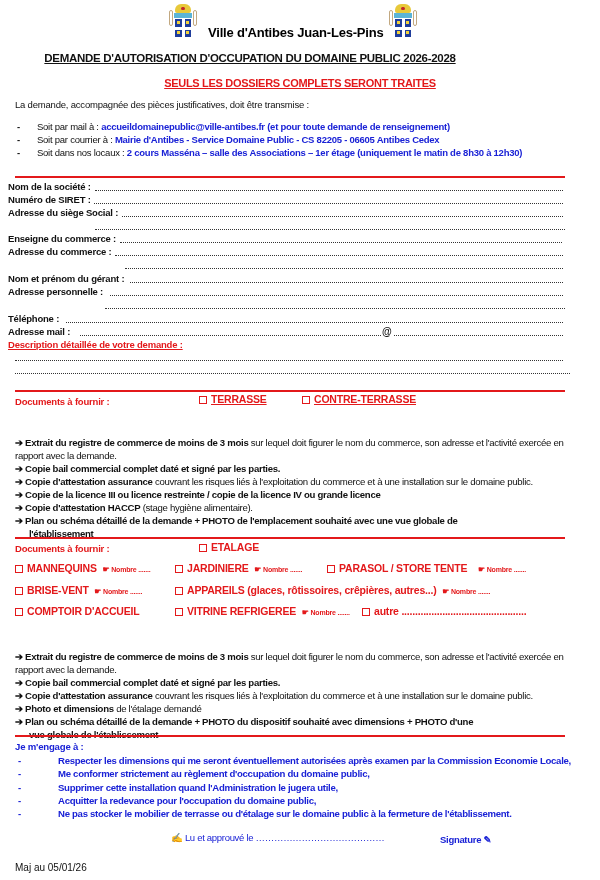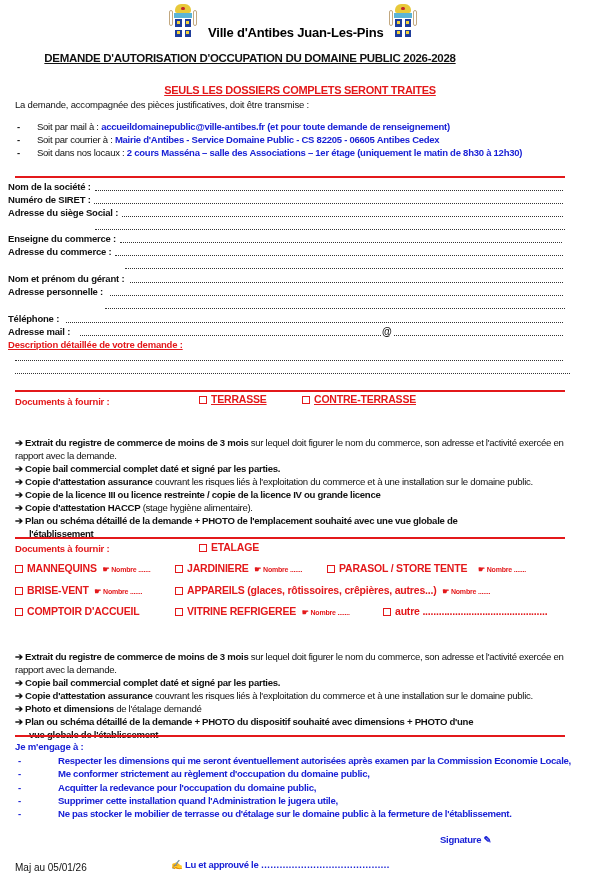--- a/index.html
+++ b/index.html
@@ -15,21 +15,21 @@
   .crest .shield { position: absolute; left: 2px; top: 14px; width: 18px; height: 20px; background: #1f3d9b; border: 1px solid #fff; }
   .crest .shield:before { content: ""; position: absolute; left: 7px; top: 0; width: 3px; height: 19px; background: #fff; }
   .crest .shield:after { content: ""; position: absolute; left: 0; top: 8px; width: 17px; height: 3px; background: #fff; }
   .crest .dot { position: absolute; width: 3px; height: 3px; background: #f2d23a; z-index: 2; }
   .crest .mantle-l, .crest .mantle-r { position: absolute; top: 6px; width: 4px; height: 16px; border: 1px solid #c2a880; border-radius: 3px; }
   .crest .mantle-l { left: -3px; }
   .crest .mantle-r { right: -3px; }
 
   .town { position: absolute; left: 208px; top: 25px; font-size: 13px; font-weight: bold; color: #000; letter-spacing: -0.2px; }
   .title { position: absolute; left: 0; width: 500px; top: 52px; text-align: center; font-size: 11.5px; font-weight: bold; text-decoration: underline; letter-spacing: -0.3px; }
-  .subtitle { position: absolute; left: 0; width: 600px; top: 77px; text-align: center; font-size: 11px; font-weight: bold; color: #e3191b; text-decoration: underline; letter-spacing: -0.3px; margin-top: 7px; }
+  .subtitle { position: absolute; left: 0; width: 600px; top: 77px; text-align: center; font-size: 11px; font-weight: bold; color: #e3191b; text-decoration: underline; letter-spacing: -0.3px; }
 
   .intro { position: absolute; left: 15px; top: 99px; font-size: 9.5px; letter-spacing: -0.2px; }
   .send-list { position: absolute; left: 17px; top: 120px; font-size: 9.5px; letter-spacing: -0.25px; }
   .send-list .row { height: 13px; line-height: 13px; white-space: nowrap; }
   .send-list .dash { display: inline-block; width: 20px; font-weight: bold; }
   .send-list .val { color: #1a22d6; font-weight: bold; }
 
   .redline { position: absolute; left: 15px; width: 550px; height: 2px; background: #e3191b; }
 
   .field { position: absolute; left: 8px; font-size: 9.5px; font-weight: bold; white-space: nowrap; height: 13px; line-height: 13px; letter-spacing: -0.2px; }
@@ -46,21 +46,21 @@
   .hand { font-size: 8px; }
 
   .bullets { position: absolute; left: 15px; width: 575px; font-size: 9.6px; letter-spacing: -0.3px; line-height: 13px; margin-top: 22px; }
   .bullets .b { font-weight: bold; }
   .arrow { font-weight: bold; }
 
   .engage-title { position: absolute; left: 15px; top: 741px; font-size: 9.6px; font-weight: bold; color: #1a22d6; letter-spacing: -0.2px; }
   .engage { position: absolute; left: 18px; top: 754px; font-size: 9.6px; font-weight: bold; color: #1a22d6; letter-spacing: -0.3px; line-height: 13.3px; }
   .engage .dash { display: inline-block; width: 40px; text-align: left; color: #1a22d6; }
 
-  .lu { position: absolute; left: 171px; top: 859px; font-size: 9.5px; color: #1a22d6; font-weight: bold; letter-spacing: -0.3px; }
+  .lu { position: absolute; left: 171px; top: 832px; font-size: 9.5px; color: #1a22d6; font-weight: normal; letter-spacing: -0.3px; }
   .sig { position: absolute; left: 440px; top: 834px; font-size: 9.5px; color: #1a22d6; font-weight: bold; letter-spacing: -0.3px; }
   .maj { position: absolute; left: 15px; top: 862px; font-size: 10px; color: #111; }
 </style>
 </head>
 <body>
 
 <div class="page">
 
   <div class="crest" style="left:172px; top:4px;">
     <div class="mantle-l"></div>
@@ -186,40 +186,40 @@
     <span class="nombre"><span class="hand">☛</span> <span>Nombre</span> <span>.......</span></span>
   </div>
 
   <div class="choice" style="left:15px; top:605px;text-align:center;">
     <span class="box"></span><span>COMPTOIR D'ACCUEIL</span>
   </div>
   <div class="choice" style="left:175px; top:605px;">
     <span class="box"></span><span>VITRINE REFRIGEREE</span>
     <span class="nombre"><span class="hand">☛</span> <span>Nombre</span> <span>.......</span></span>
   </div>
-  <div class="choice" style="left:383px; top:605px;">
+  <div class="choice" style="left:362px; top:605px;">
     <span class="box"></span><span>autre</span>
     <span>..............................................</span>
   </div>
 
   <div class="bullets" style="top:628px;">
     <div><span class="arrow">➔ </span><span class="b">Extrait du registre de commerce de moins de 3 mois</span><span> sur lequel doit figurer le nom du commerce, son adresse et l'activité exercée en rapport avec la demande.</span></div>
     <div><span class="arrow">➔ </span><span class="b">Copie bail commercial complet daté et signé par les parties.</span><span></span></div>
     <div><span class="arrow">➔ </span><span class="b">Copie d'attestation assurance</span><span> couvrant les risques liés à l'exploitation du commerce et à une installation sur le domaine public.</span></div>
     <div><span class="arrow">➔ </span><span class="b">Photo et dimensions</span><span> de l'étalage demandé</span></div>
     <div style="padding-left:14px; text-indent:-14px; width:470px;"><span class="arrow">➔ </span><span class="b">Plan ou schéma détaillé de la demande + PHOTO du dispositif souhaité avec dimensions + PHOTO d'une vue globale de l'établissement</span><span></span></div>
   </div>
 
   <div class="redline" style="top:735px;"></div>
   <div class="engage-title">Je m'engage à :</div>
   <div class="engage">
     <div><span class="dash">-</span><span>Respecter les dimensions qui me seront éventuellement autorisées après examen par la Commission Economie Locale,</span></div>
     <div><span class="dash">-</span><span>Me conformer strictement au règlement d'occupation du domaine public,</span></div>
+    <div><span class="dash">-</span><span>Supprimer cette installation quand l'Administration le jugera utile,</span></div>
     <div><span class="dash">-</span><span>Acquitter la redevance pour l'occupation du domaine public,</span></div>
-    <div><span class="dash">-</span><span>Supprimer cette installation quand l'Administration le jugera utile,</span></div>
     <div><span class="dash">-</span><span>Ne pas stocker le mobilier de terrasse ou d'étalage sur le domaine public à la fermeture de l'établissement.</span></div>
   </div>
 
   <div class="lu">
     <span>✍ </span><span>Lu et approuvé le ……………………………………</span>
   </div>
   <div class="sig">
     <span>Signature</span> <span>✎</span>
   </div>
   <div class="maj">Maj au 05/01/26</div>

